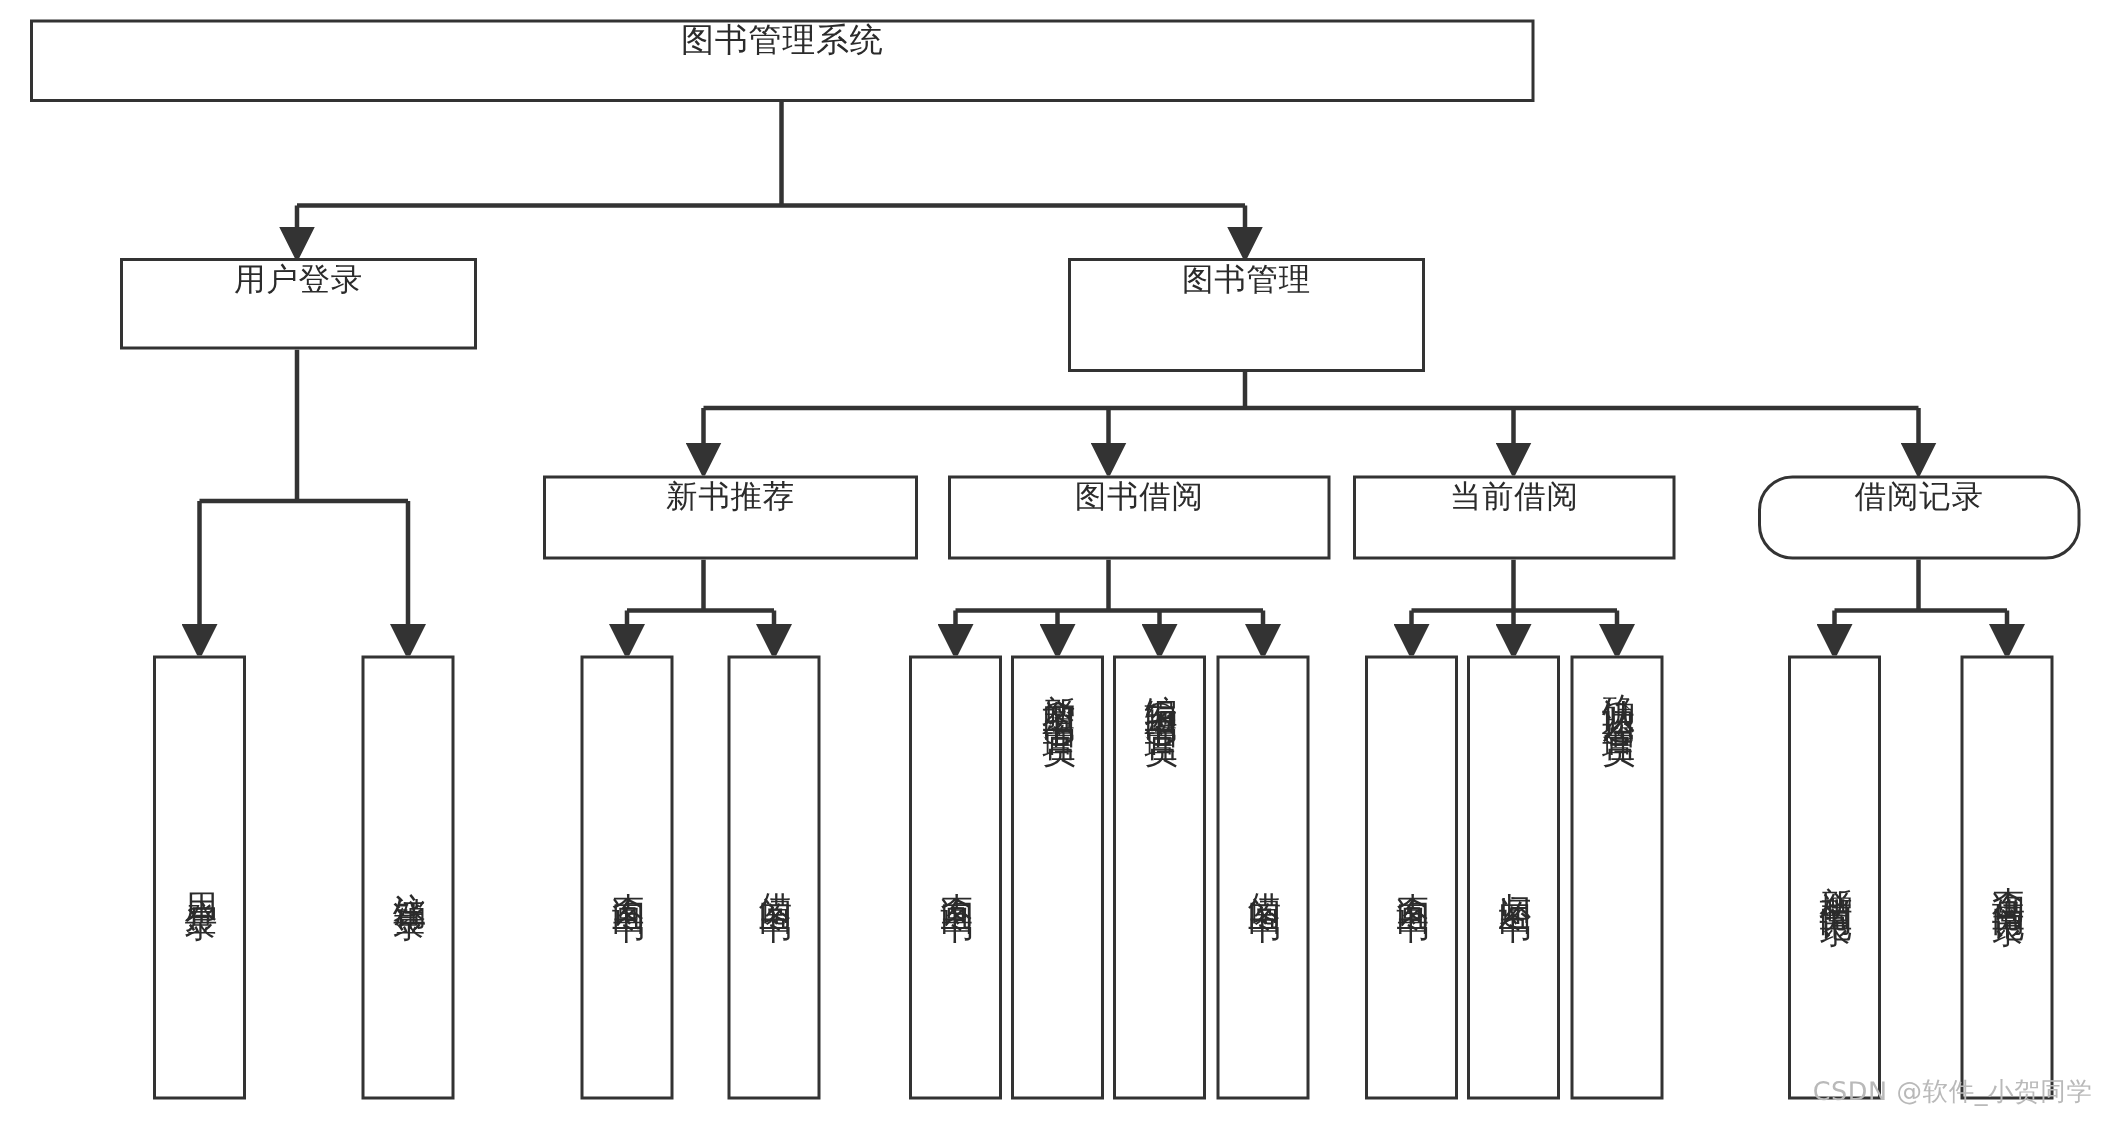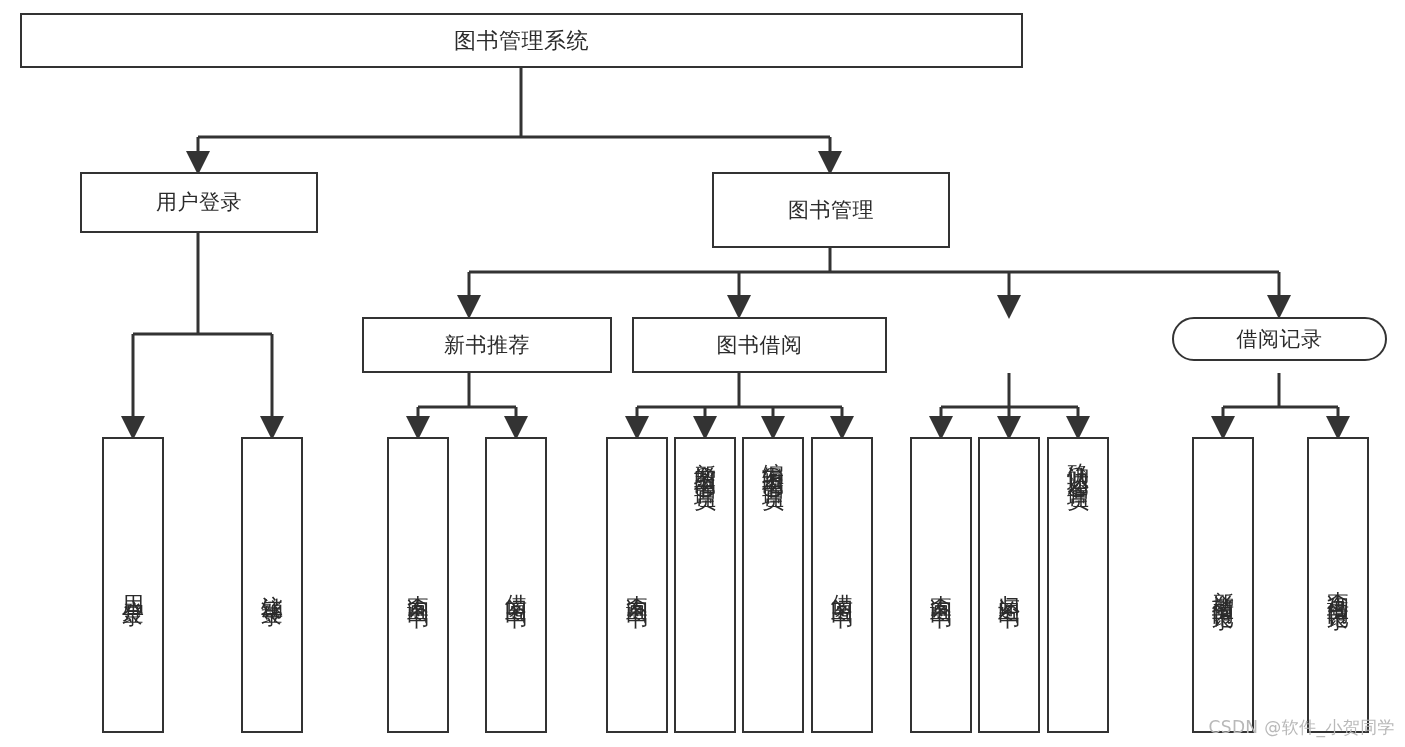--- a/index.html
+++ b/index.html
@@ -25,21 +25,21 @@
     width: 1405px;
     height: 747px;
     pointer-events: none;
   }
   .node {
     position: absolute;
     box-sizing: border-box;
     background: #ffffff;
     border: 2px solid #333333;
     display: flex;
-    align-items: center;
+    align-items: flex-start;
     justify-content: center;
     z-index: 2;
   }
   .node .label {
     color: #2b2b2b;
     line-height: 1.18;
     white-space: nowrap;
     text-align: center;
     letter-spacing: 0.5px;
   }
@@ -145,22 +145,25 @@
   </div>
 
   <div class="node horiz" style="left:362px; top:317px; width:250px; height:56px;">
     <span class="label">新书推荐</span>
   </div>
 
   <div class="node horiz" style="left:632px; top:317px; width:255px; height:56px;">
     <span class="label">图书借阅</span>
   </div>
 
-
-  <div class="node horiz" style="left:1172px; top:317px; width:215px; height:44px;border-radius:23px;">
+  <div class="node horiz" style="left:902px; top:317px; width:215px; height:56px;">
+    <span class="label">当前借阅</span>
+  </div>
+
+  <div class="node horiz" style="left:1172px; top:317px; width:215px; height:56px;border-radius:23px;">
     <span class="label">借阅记录</span>
   </div>
 
   <div class="node leaf centered" style="left:102px; top:437px; width:62px; height:296px;">
     <span class="label">用户登录</span>
   </div>
 
   <div class="node leaf centered" style="left:241px; top:437px; width:62px; height:296px;">
     <span class="label">注销登录</span>
   </div>

